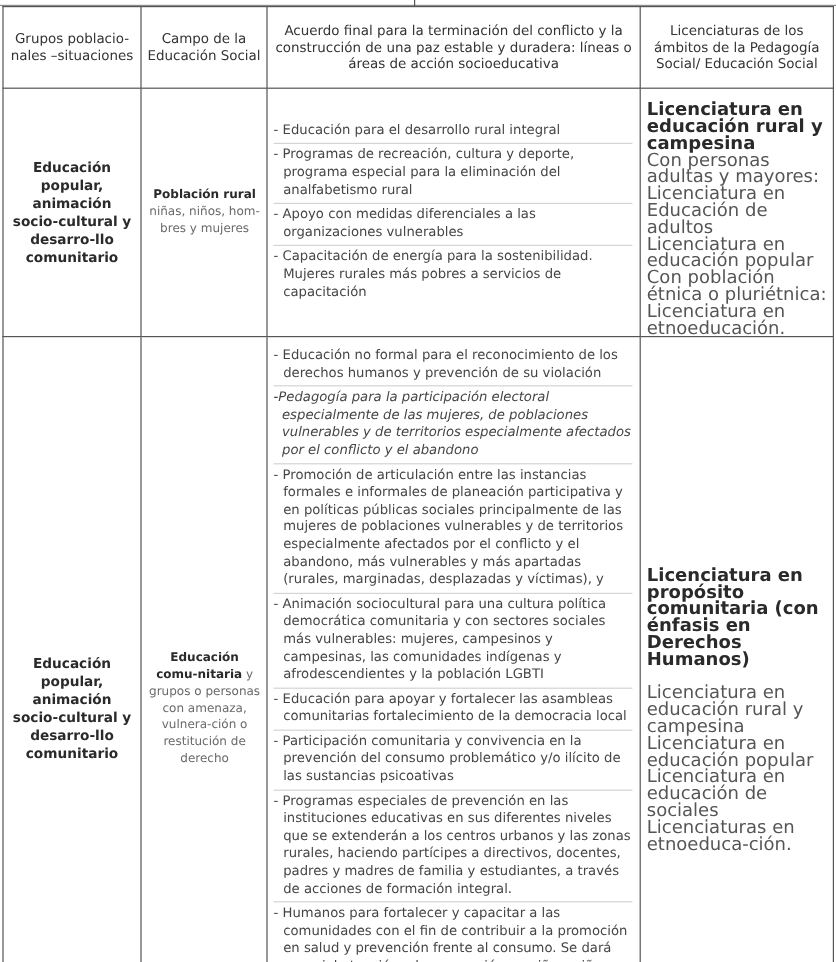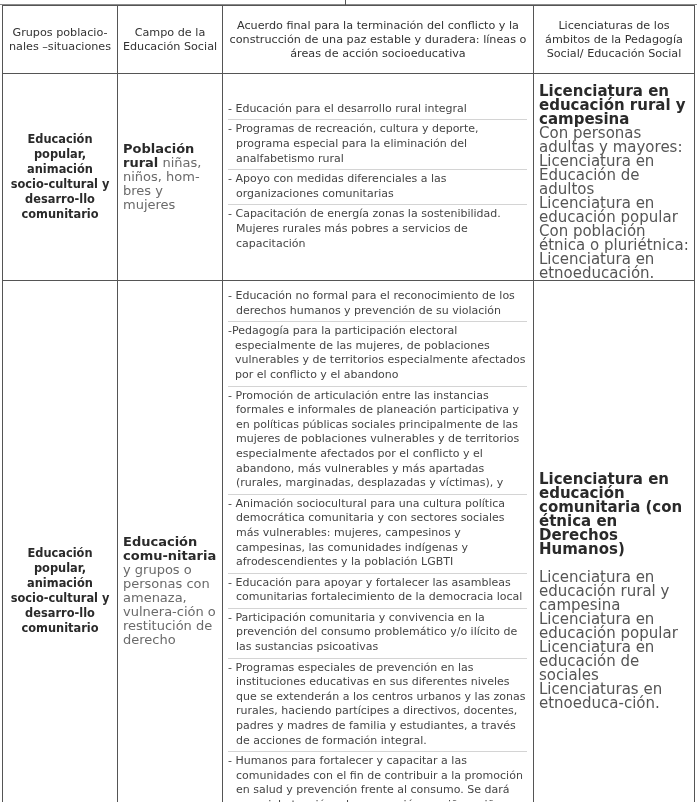--- a/index.html
+++ b/index.html
@@ -5,25 +5,25 @@
   html, body { margin: 0; padding: 0; background: #ffffff; }
   body { width: 697px; height: 802px; position: relative; overflow: hidden;
          font-family: "DejaVu Sans", sans-serif; color: #3a3a3a; }
   .topline { position: absolute; left: 0; top: 4px; width: 697px; height: 1px; background: #8a8a8a; }
   .toptick { position: absolute; left: 345px; top: 0; width: 1px; height: 5px; background: #555; }
   table { position: absolute; left: 2px; top: 5px; border-collapse: collapse; table-layout: fixed; width: 692px; }
   td, th { border: 1.4px solid #555; vertical-align: middle; padding: 0; }
   col.c1 { width: 115px; } col.c2 { width: 105px; } col.c3 { width: 311px; } col.c4 { width: 161px; }
   th { height: 67px; font-weight: normal; font-size: 11.2px; line-height: 14px; color: #333; text-align: center; padding: 0 4px; }
   .grp { text-align: center; font-weight: bold; font-size: 11.4px; line-height: 15px; color: #2a2a2a; padding: 0 5px; }
-  .campo { font-size: 13px; line-height: 14px; padding: 0 4px 0 5px; color: #6a6a6a; }
+  .campo { font-size: 10px; line-height: 14px; padding: 0 4px 0 5px; color: #6a6a6a; text-align: center; }
   .campo b { color: #2a2a2a; font-weight: bold; }
   .acc { padding: 6px 6px 6px 5px; vertical-align: middle; }
   .item { font-size: 11px; line-height: 14.6px; color: #454545; padding: 2px 0 3px 8px; text-indent: -8px; border-bottom: 1px solid #d4d4d4; }
-  .item.noind { padding-left: 7px; text-indent: -7px; }
+  .item.noind { padding-left: 7px; text-indent: -7px; font-style: italic; }
   .item:last-child { border-bottom: none; }
   .lic { font-size: 15px; line-height: 14px; padding: 0 4px 0 5px; color: #555; vertical-align: top; }
   .lic b { color: #2a2a2a; font-weight: bold; display: block; }
   .r1 { height: 171px; }
   .r2 { height: 552px; }
   .r1 .lic { padding-top: 10px; }
   .r2 .lic { vertical-align: middle; }
   .gap { display: block; height: 14px; }
 </style>
 </head>
@@ -46,22 +46,22 @@
     <th>Acuerdo final para la terminación del conflicto y la construcción de una paz estable y duradera: líneas o áreas de acción socioeducativa</th>
     <th>Licenciaturas de los ámbitos de la Pedagogía Social/ Educación Social</th>
   </tr>
 
   <tr class="r1">
     <td class="grp">Educación popular, animación socio-cultural y desarro-llo comunitario</td>
     <td class="campo"><b>Población rural</b><span> niñas, niños, hom-bres y mujeres</span></td>
     <td class="acc">
       <div class="item">- Educación para el desarrollo rural integral</div>
       <div class="item">- Programas de recreación, cultura y deporte, programa especial para la eliminación del analfabetismo rural</div>
-      <div class="item">- Apoyo con medidas diferenciales a las organizaciones comunitarias</div>
-      <div class="item">- Capacitación de energía zonas la sostenibilidad. Mujeres rurales más pobres a servicios de capacitación</div>
+      <div class="item">- Apoyo con medidas diferenciales a las organizaciones vulnerables</div>
+      <div class="item">- Capacitación de energía para la sostenibilidad. Mujeres rurales más pobres a servicios de capacitación</div>
     </td>
     <td class="lic">
       <b>Licenciatura en educación rural y campesina</b>
       <div>Con personas adultas y mayores: Licenciatura en Educación de adultos</div>
       <div>Licenciatura en educación popular</div>
       <div>Con población étnica o pluriétnica: Licenciatura en etnoeducación.</div>
     </td>
   </tr>
 
   <tr class="r2">
@@ -72,21 +72,21 @@
       <div class="item noind">-Pedagogía para la participación electoral especialmente de las mujeres, de poblaciones vulnerables y de territorios especialmente afectados por el conflicto y el abandono</div>
       <div class="item">- Promoción de articulación entre las instancias formales e informales de planeación participativa y en políticas públicas sociales principalmente de las mujeres de poblaciones vulnerables y de territorios especialmente afectados por el conflicto y el abandono, más vulnerables y más apartadas (rurales, marginadas, desplazadas y víctimas), y</div>
       <div class="item">- Animación sociocultural para una cultura política democrática comunitaria y con sectores sociales más vulnerables: mujeres, campesinos y campesinas, las comunidades indígenas y afrodescendientes y la población LGBTI</div>
       <div class="item">- Educación para apoyar y fortalecer las asambleas comunitarias fortalecimiento de la democracia local</div>
       <div class="item">- Participación comunitaria y convivencia en la prevención del consumo problemático y/o ilícito de las sustancias psicoativas</div>
       <div class="item">- Programas especiales de prevención en las instituciones educativas en sus diferentes niveles que se extenderán a los centros urbanos y las zonas rurales, haciendo partícipes a directivos, docentes, padres y madres de familia y estudiantes, a través de acciones de formación integral.</div>
       <div class="item">- Humanos para fortalecer y capacitar a las comunidades con el fin de contribuir a la promoción en salud y prevención frente al consumo. Se dará especial atención a la prevención en niños, niñas y adolescentes</div>
       <div class="item">- Acciones para apoyar y fortalecer los procesos de liderazgo juvenil con el propósito de impactar positivamente en diferentes escenarios (colegios, clubes, barrios, etc.).</div>
     </td>
     <td class="lic">
-      <b>Licenciatura en educación comunitaria (con étnica en Derechos Humanos)</b>
+      <b>Licenciatura en propósito comunitaria (con énfasis en Derechos Humanos)</b>
       <span class="gap"></span>
       <div>Licenciatura en educación rural y campesina</div>
       <div>Licenciatura en educación popular</div>
       <div>Licenciatura en educación de sociales</div>
       <div>Licenciaturas en etnoeduca-ción.</div>
     </td>
   </tr>
 </tbody>
   </table>
 

